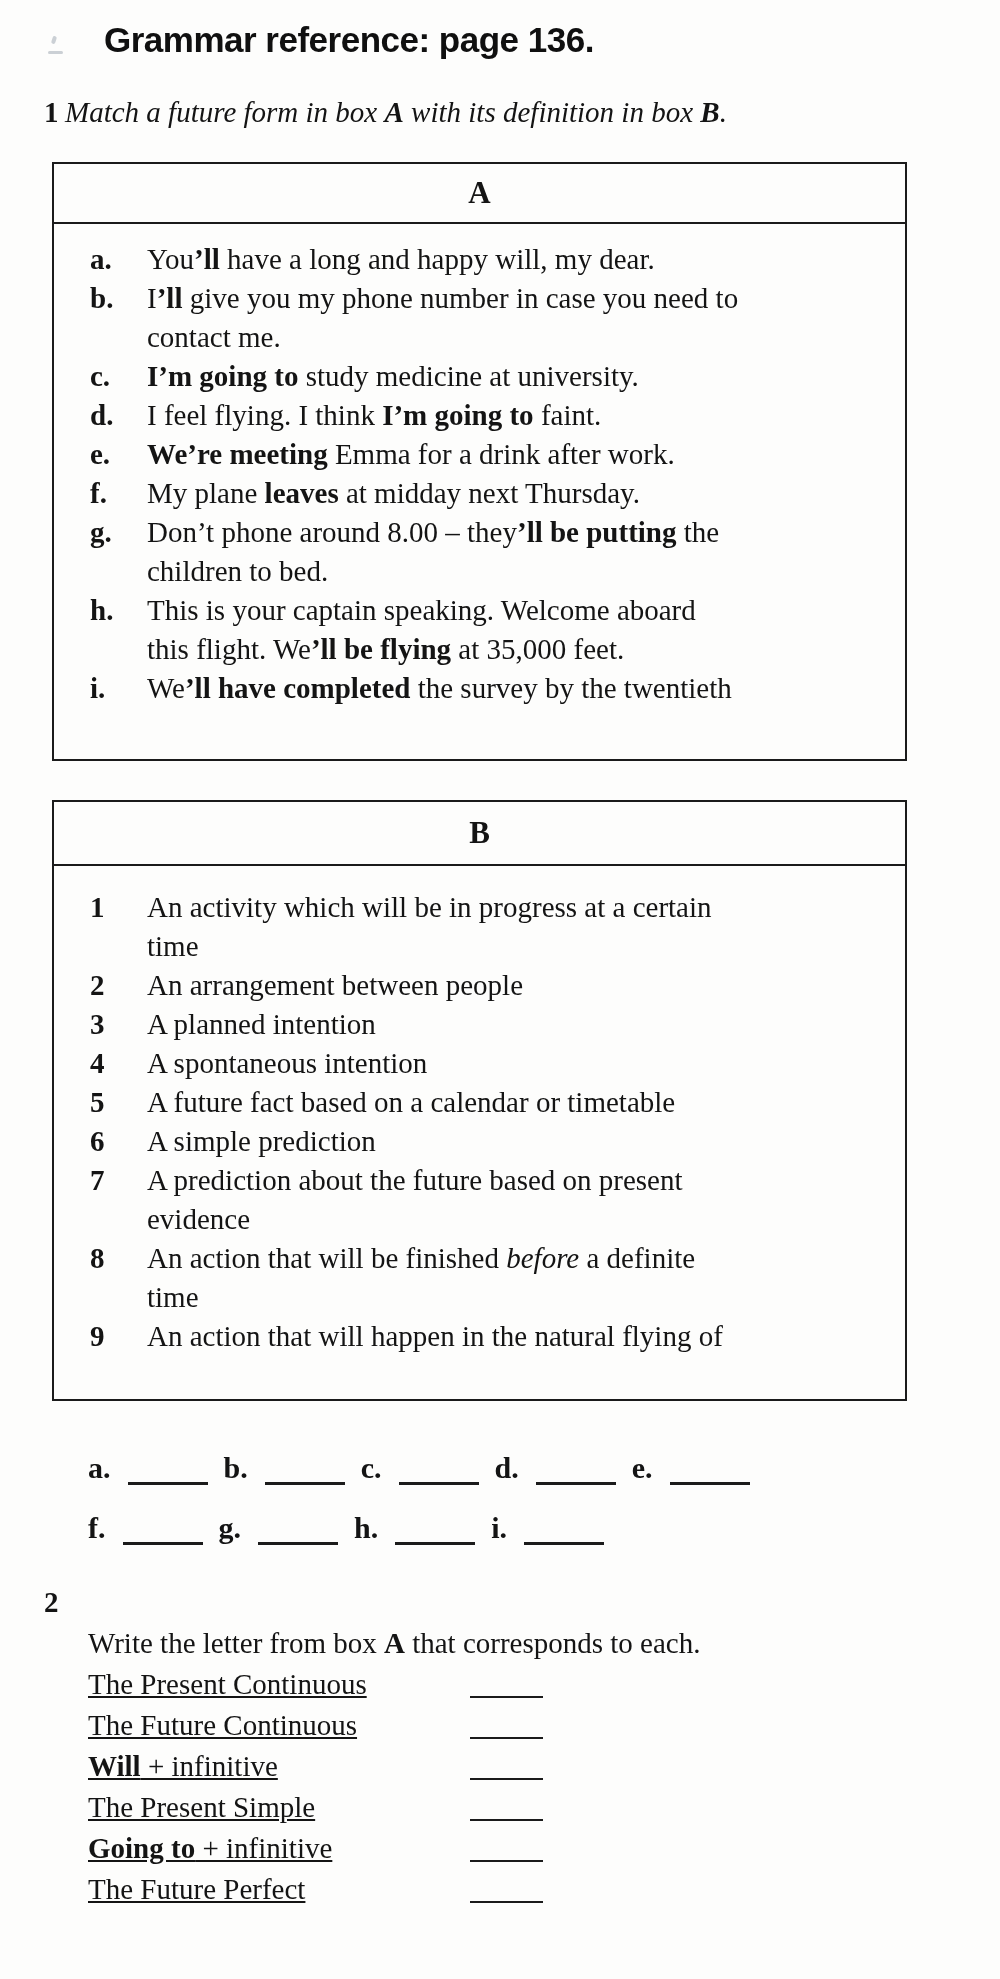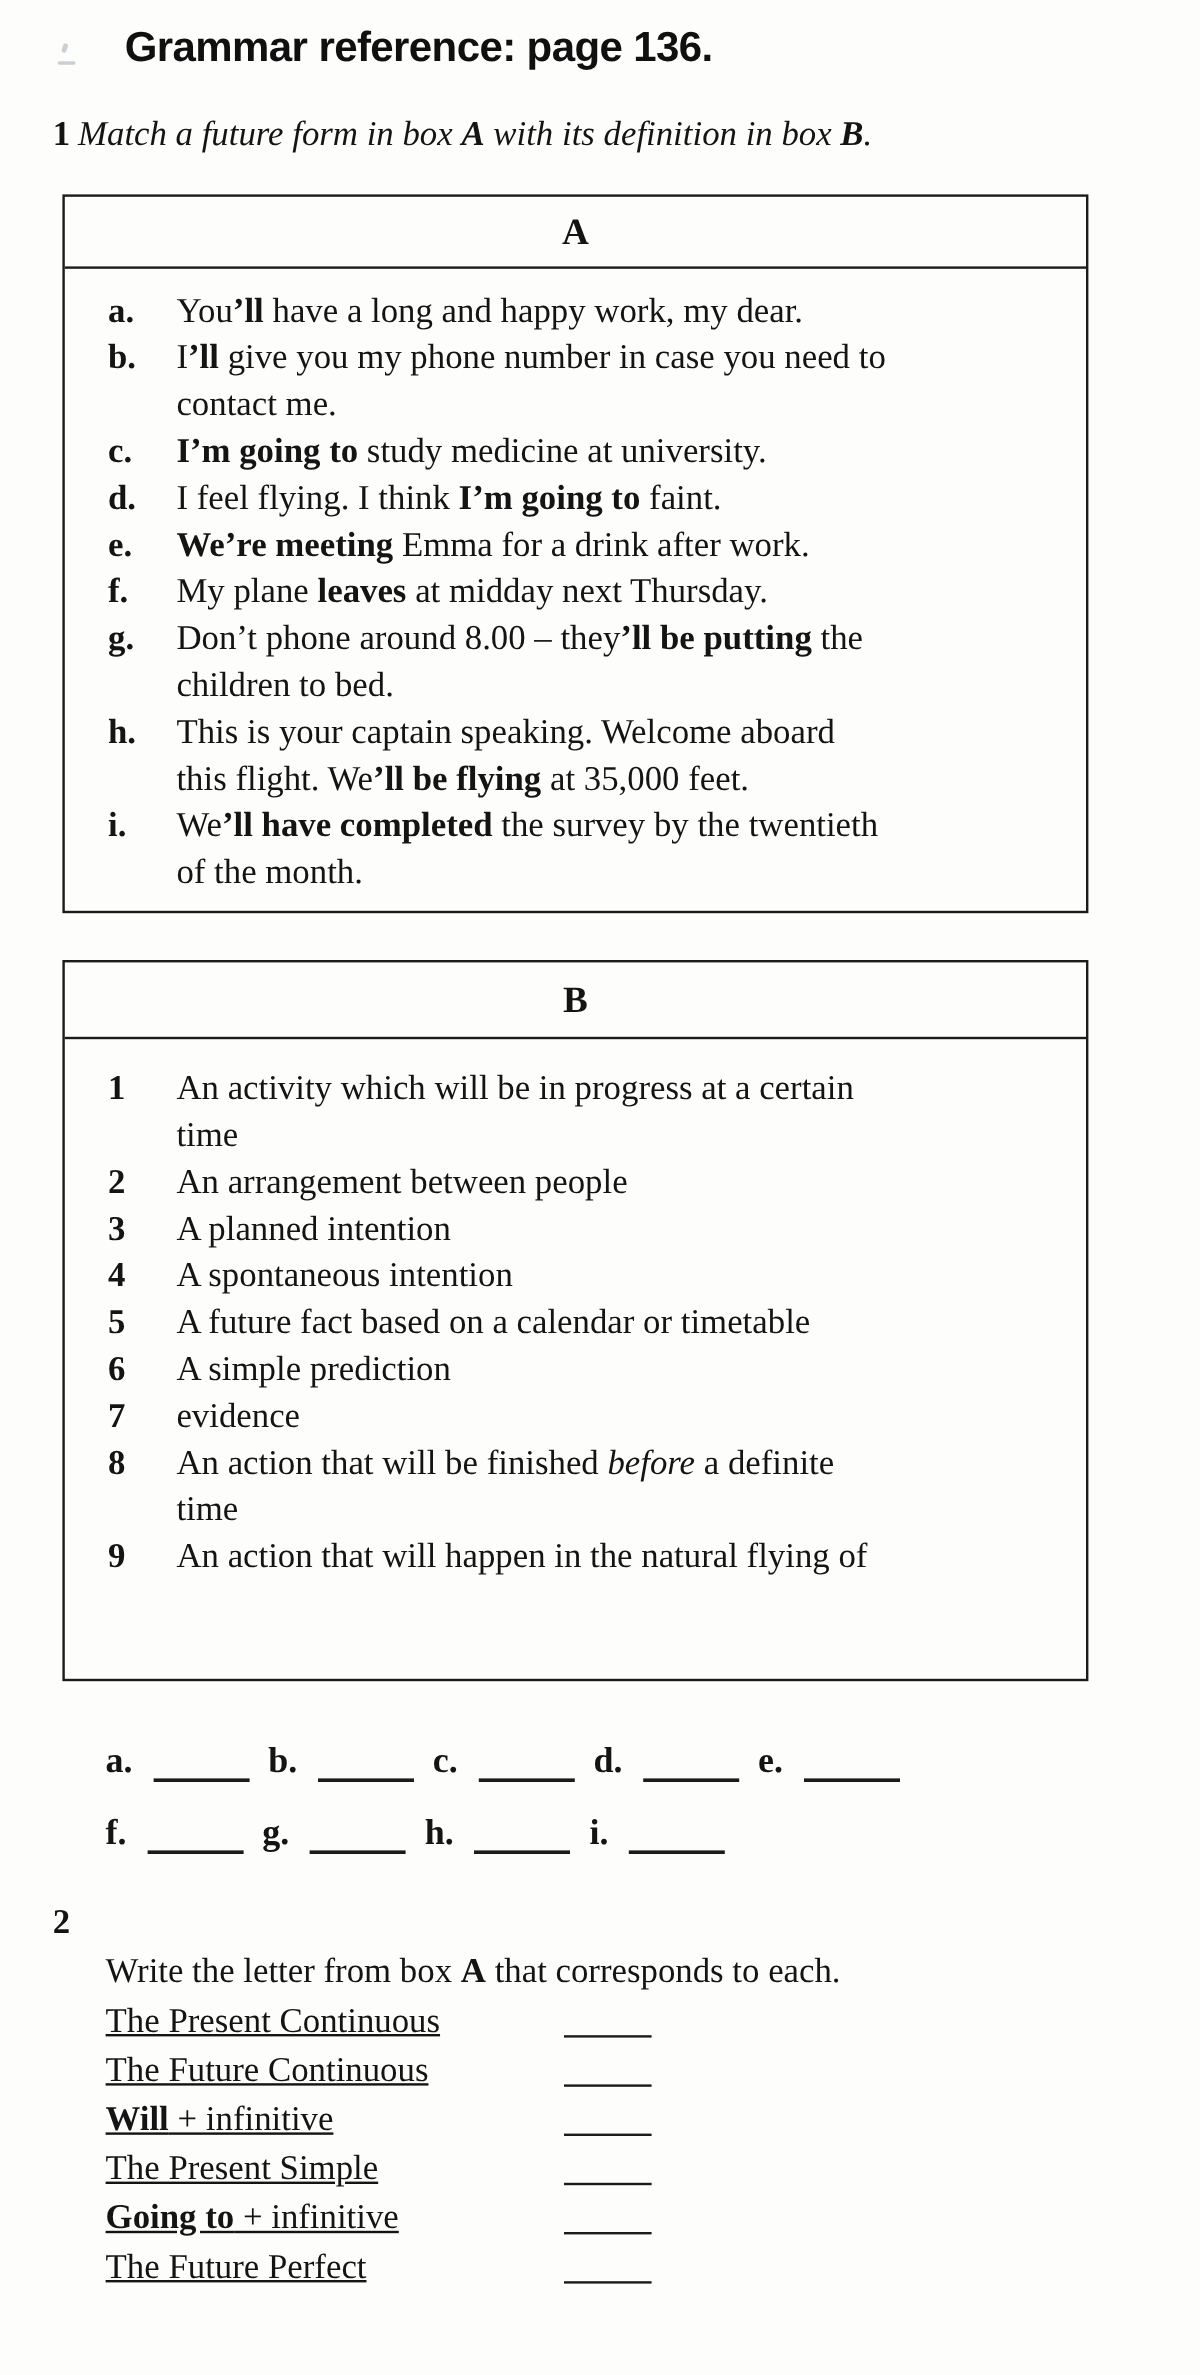--- a/index.html
+++ b/index.html
@@ -97,21 +97,21 @@
     <span class="num">1</span>
     <span class="itext"><span>Match a future form in box </span><span class="b">A</span><span> with its definition in box </span><span class="b">B</span><span>.</span></span>
   </div>
 
   <div class="box box-a">
     <div class="box-title">A</div>
     <div class="box-body">
       <div class="item">
         <span class="item-label">a.</span>
         <div class="item-text">
-            <div class="tline"><span>You</span><span class="b">’ll</span><span> have a long and happy work, my dear.</span></div>
+            <div class="tline"><span>You</span><span class="b">’ll</span><span> have a long and happy will, my dear.</span></div>
           </div>
       </div>
       <div class="item">
         <span class="item-label">b.</span>
         <div class="item-text">
             <div class="tline"><span>I</span><span class="b">’ll</span><span> give you my phone number in case you need to</span></div>
             <div class="tline"><span>contact me.</span></div>
           </div>
       </div>
       <div class="item">
@@ -149,21 +149,20 @@
         <span class="item-label">h.</span>
         <div class="item-text">
             <div class="tline"><span>This is your captain speaking. Welcome aboard</span></div>
             <div class="tline"><span>this flight. We</span><span class="b">’ll be flying</span><span> at 35,000 feet.</span></div>
           </div>
       </div>
       <div class="item">
         <span class="item-label">i.</span>
         <div class="item-text">
             <div class="tline"><span>We</span><span class="b">’ll have completed</span><span> the survey by the twentieth</span></div>
-            <div class="tline"><span>of the month.</span></div>
           </div>
       </div>
     </div>
   </div>
 
   <div class="box box-b">
     <div class="box-title">B</div>
     <div class="box-body">
       <div class="item">
         <span class="item-label">1</span>
@@ -198,20 +197,21 @@
       </div>
       <div class="item">
         <span class="item-label">6</span>
         <div class="item-text">
             <div class="tline"><span>A simple prediction</span></div>
           </div>
       </div>
       <div class="item">
         <span class="item-label">7</span>
         <div class="item-text">
+            <div class="tline"><span>A prediction about the future based on present</span></div>
             <div class="tline"><span>evidence</span></div>
           </div>
       </div>
       <div class="item">
         <span class="item-label">8</span>
         <div class="item-text">
             <div class="tline"><span>An action that will be finished </span><span class="i">before</span><span> a definite</span></div>
             <div class="tline"><span>time</span></div>
           </div>
       </div>

